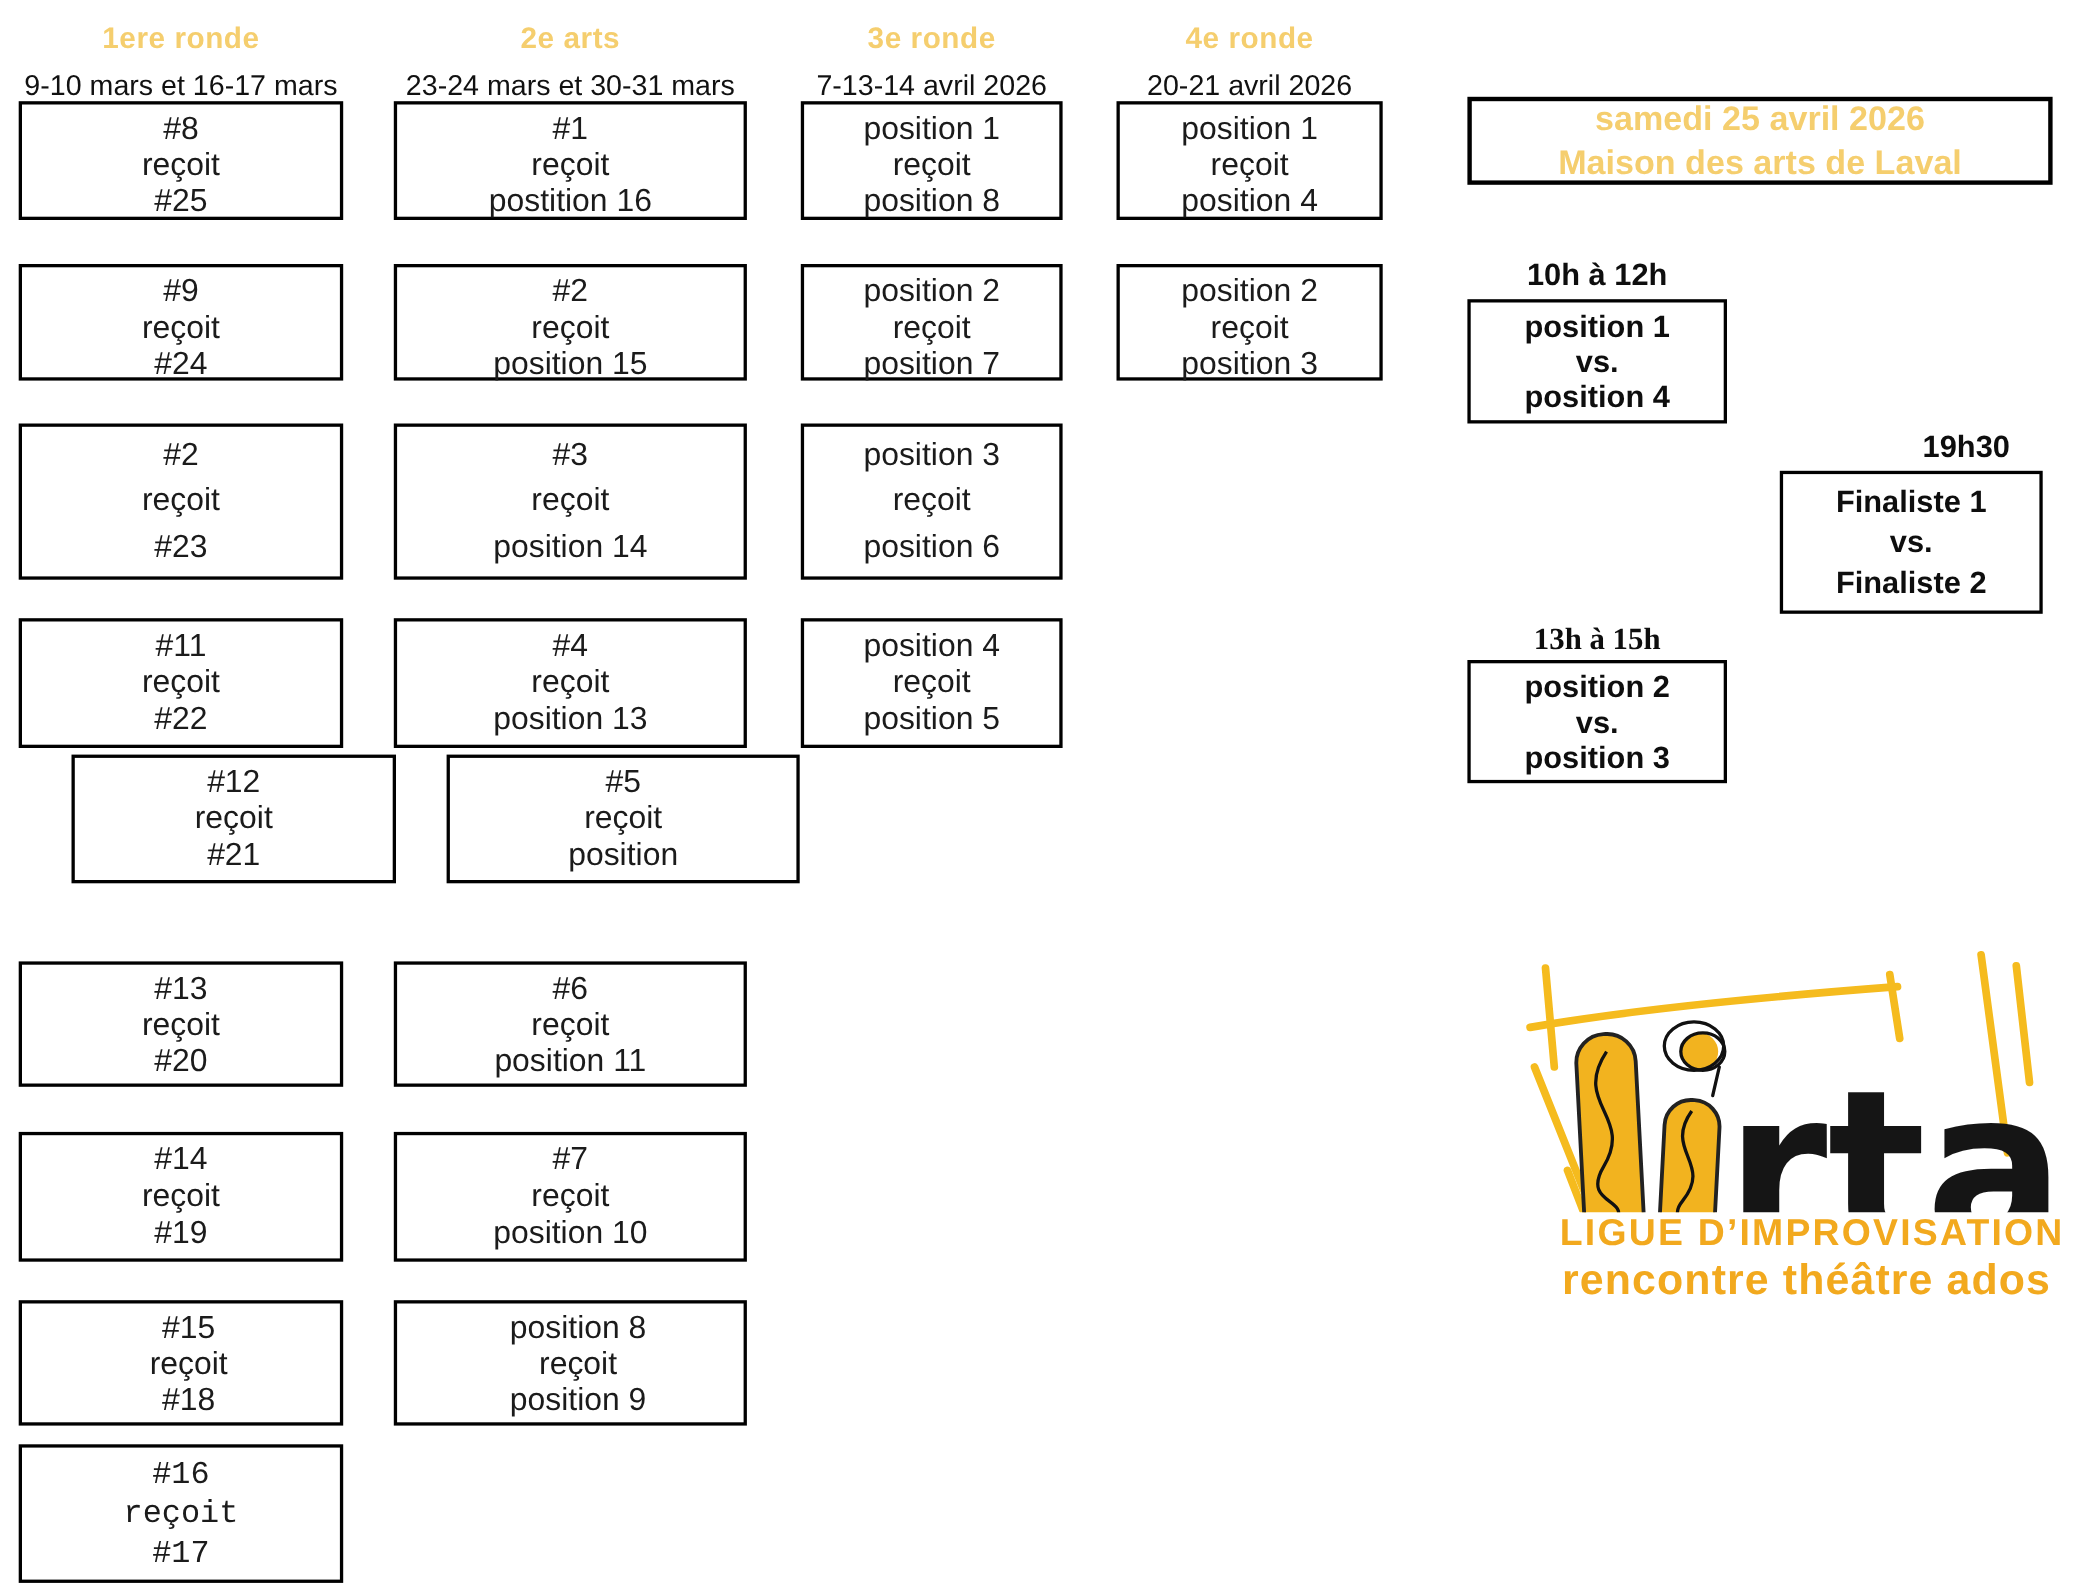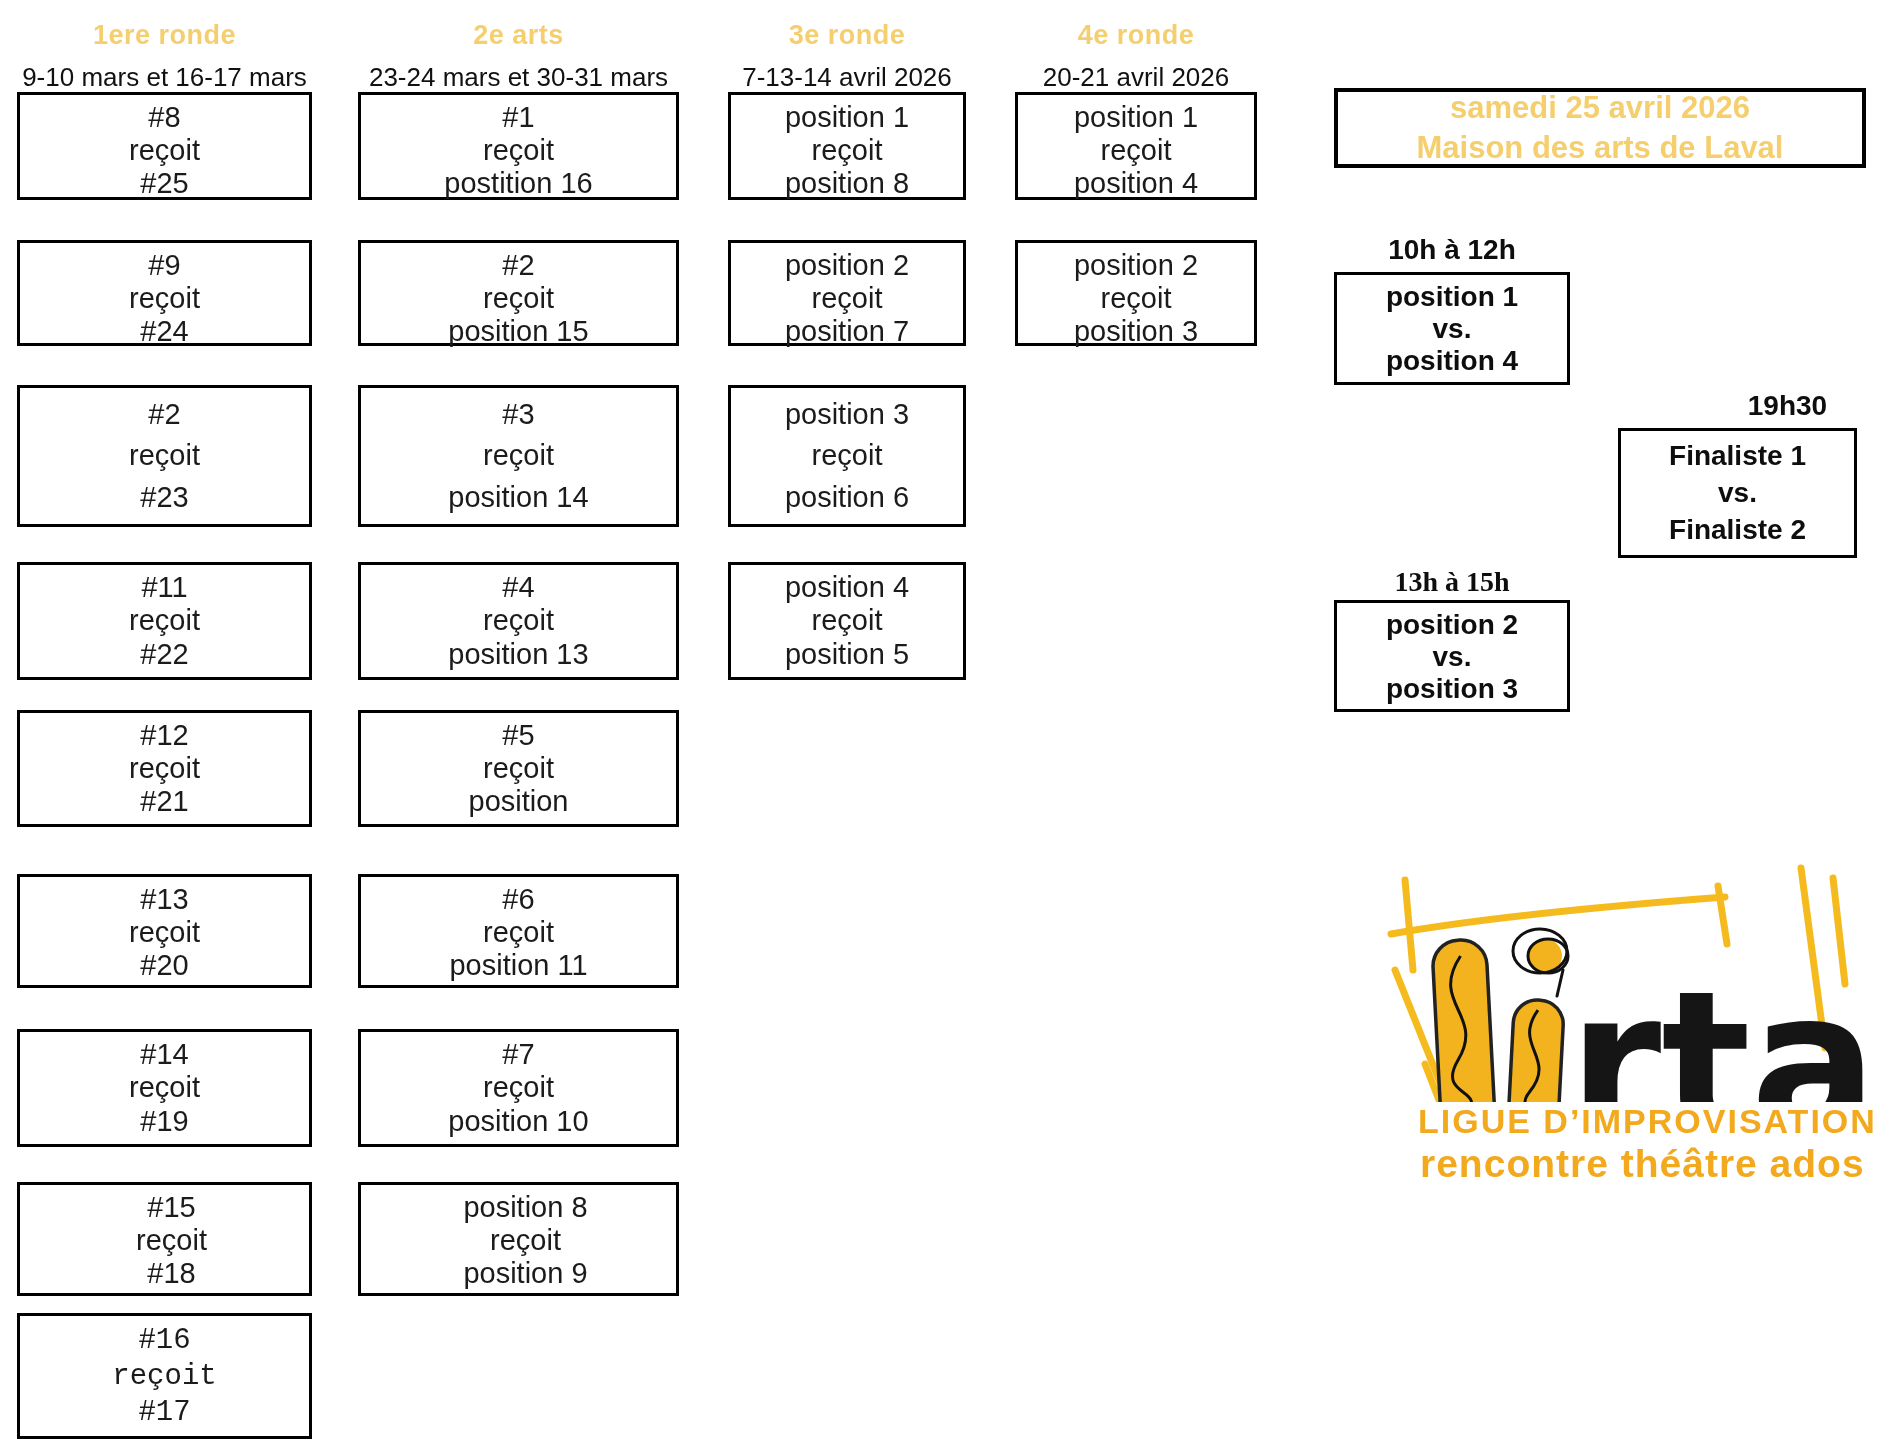--- a/index.html
+++ b/index.html
@@ -26,21 +26,21 @@
   .match-box{
     position:absolute;left:0;width:100%;
     border:3px solid #000;background:#fff;box-sizing:border-box;
     display:flex;flex-direction:column;justify-content:space-around;align-items:center;
     text-align:center;font-size:29px;color:#1b1b1b;padding:6px 2px;
   }
   .r1{top:92px;height:108px;}
   .r2{top:240px;height:106px;}
   .r3{top:385px;height:142px;}
   .r4{top:562px;height:118px;}
-  .r5{top:710px;height:117px;}
+  .r5{top:686px;height:117px;margin-left:48px;}
   .r6{top:874px;height:114px;}
   .r7{top:1029px;height:118px;}
   .r8{top:1182px;height:114px;padding-left:16px;}
   .r9{top:1313px;height:126px;font-family:Liberation Mono, monospace;}
 
   .finals-header{
     position:absolute;left:1334px;top:88px;width:532px;height:80px;
     border:4px solid #000;box-sizing:border-box;background:#fff;
     display:flex;flex-direction:column;justify-content:center;align-items:center;
     font-weight:bold;font-size:31px;line-height:1.3;color:#F5CE6E;text-align:center;

